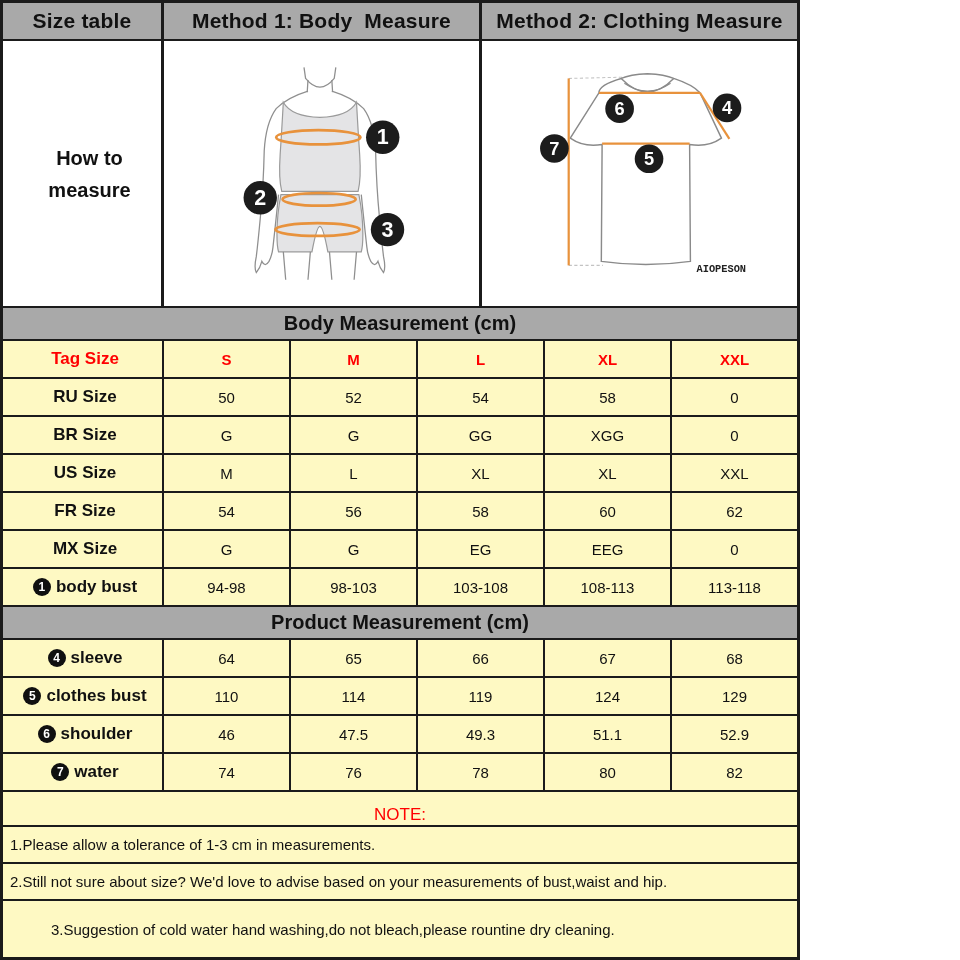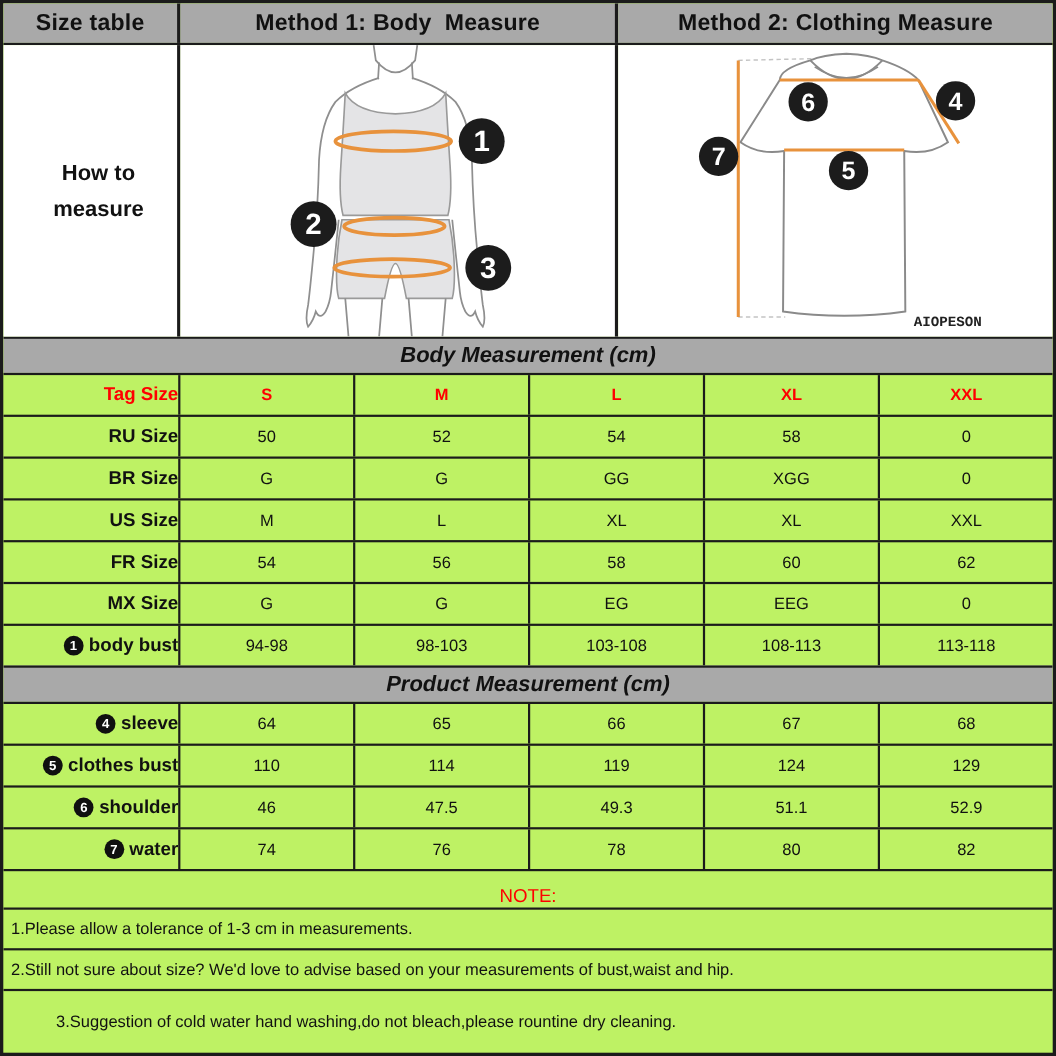--- a/index.html
+++ b/index.html
@@ -1,19 +1,19 @@
 <!DOCTYPE html>
 <html><head>
 <meta charset="utf-8">
 <style>
   html,body{margin:0;padding:0;background:#fff;}
   *{box-sizing:border-box;}
   body{font-family:"Liberation Sans","DejaVu Sans",sans-serif;color:#111;}
   #sheet{
-    width:960px;height:960px;background:#bef264;
+    width:800px;height:960px;background:#fef9c3;
     border:3px solid #1b1b1b;overflow:hidden;
     display:flex;flex-direction:column;
   }
   .row{display:flex;border-top:2px solid #1b1b1b;flex-shrink:0;}
   .row:first-child{border-top:none;}
   .cell{border-right:2px solid #1b1b1b;display:flex;align-items:center;justify-content:center;}
   .cell:last-child{border-right:none;}
 
   
   .top-header{height:36px;border-top:none;}
@@ -25,27 +25,27 @@
 
   
   .figure-row{height:267px;}
   .figure-row .cell{background:#fff;position:relative;border-right:3px solid #1b1b1b;}
   .figure-row .cell:last-child{border-right:none;}
   .howto{font-weight:bold;font-size:20px;text-align:center;line-height:1.6;white-space:pre-line;margin-left:15px;}
   .figcell svg{display:block;width:100%;height:100%;}
 
   
   .section-header{height:33px;background:#a9a9a9;align-items:center;justify-content:center;
-    font-weight:bold;font-size:20px;font-style:italic;}
+    font-weight:bold;font-size:20px;}
   .section-header span{width:100%;text-align:center;}
 
   
   .trow{height:38px;font-size:15px;}
   .trow .lab{
-    width:161px;flex:none;justify-content:flex-end;padding-left:5px;
+    width:161px;flex:none;justify-content:center;padding-left:5px;
     font-weight:bold;font-size:17px;gap:5px;
   }
   .trow .val{flex:1;}
   .trow.red .lab,.trow.red .val{color:#f00;font-weight:bold;}
   .numbadge{
     display:inline-flex;align-items:center;justify-content:center;
     width:18px;height:18px;border-radius:50%;background:#101010;color:#fff;
     font-size:12px;font-weight:bold;flex:none;
   }
   .numbadge:empty{display:none;}

